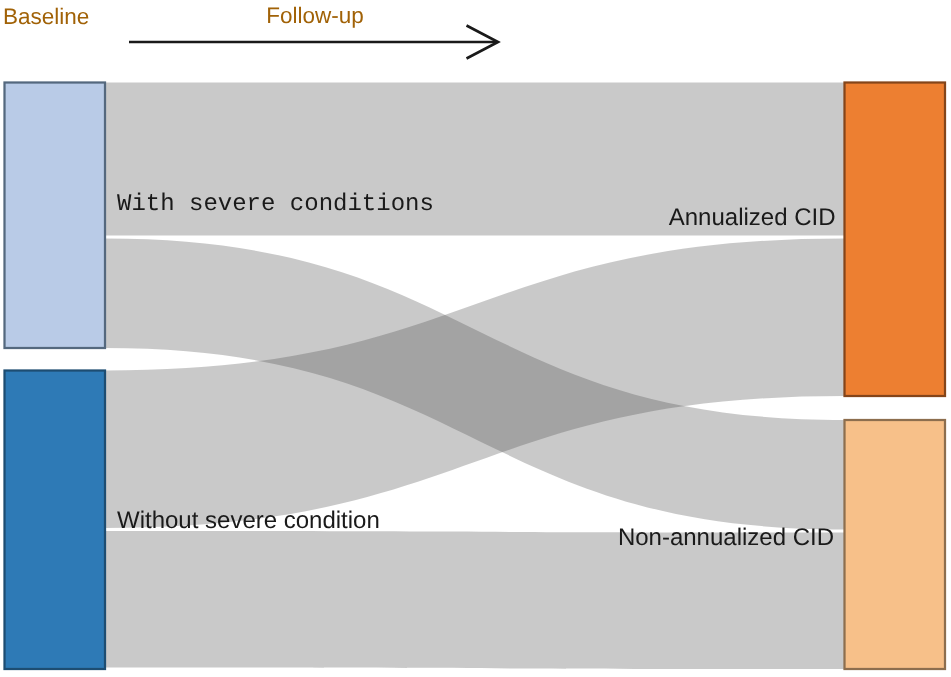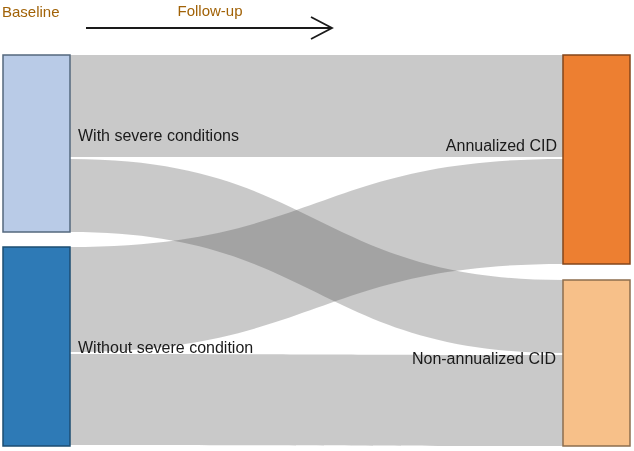--- a/index.html
+++ b/index.html
@@ -19,21 +19,21 @@
   #baseline-label{left:2px;top:3px;text-align:right;}
   #followup-label{left:160px;top:2px;width:100px;text-align:center;}
   #arrow-svg{position:absolute;left:80px;top:0;}
   #sankey-svg{position:absolute;left:0;top:0;}
   .flow-label{
     position:absolute;
     font-size:16px;
     color:#1a1a1a;
     white-space:nowrap;
   }
-  #label-with-severe{left:78px;top:127px;}
+  #label-with-severe{left:78px;top:127px;font-family:Liberation Mono, monospace;}
   #label-without-severe{left:78px;top:339px;text-align:center;}
   #label-annualized{left:420px;width:137px;text-align:right;top:137px;}
   #label-non-annualized{left:372px;width:184px;text-align:right;top:350px;}
 </style>
 </head>
 <body>
 
 <div class="canvas">
 
   <div class="hdr-label" id="baseline-label">Baseline</div>

